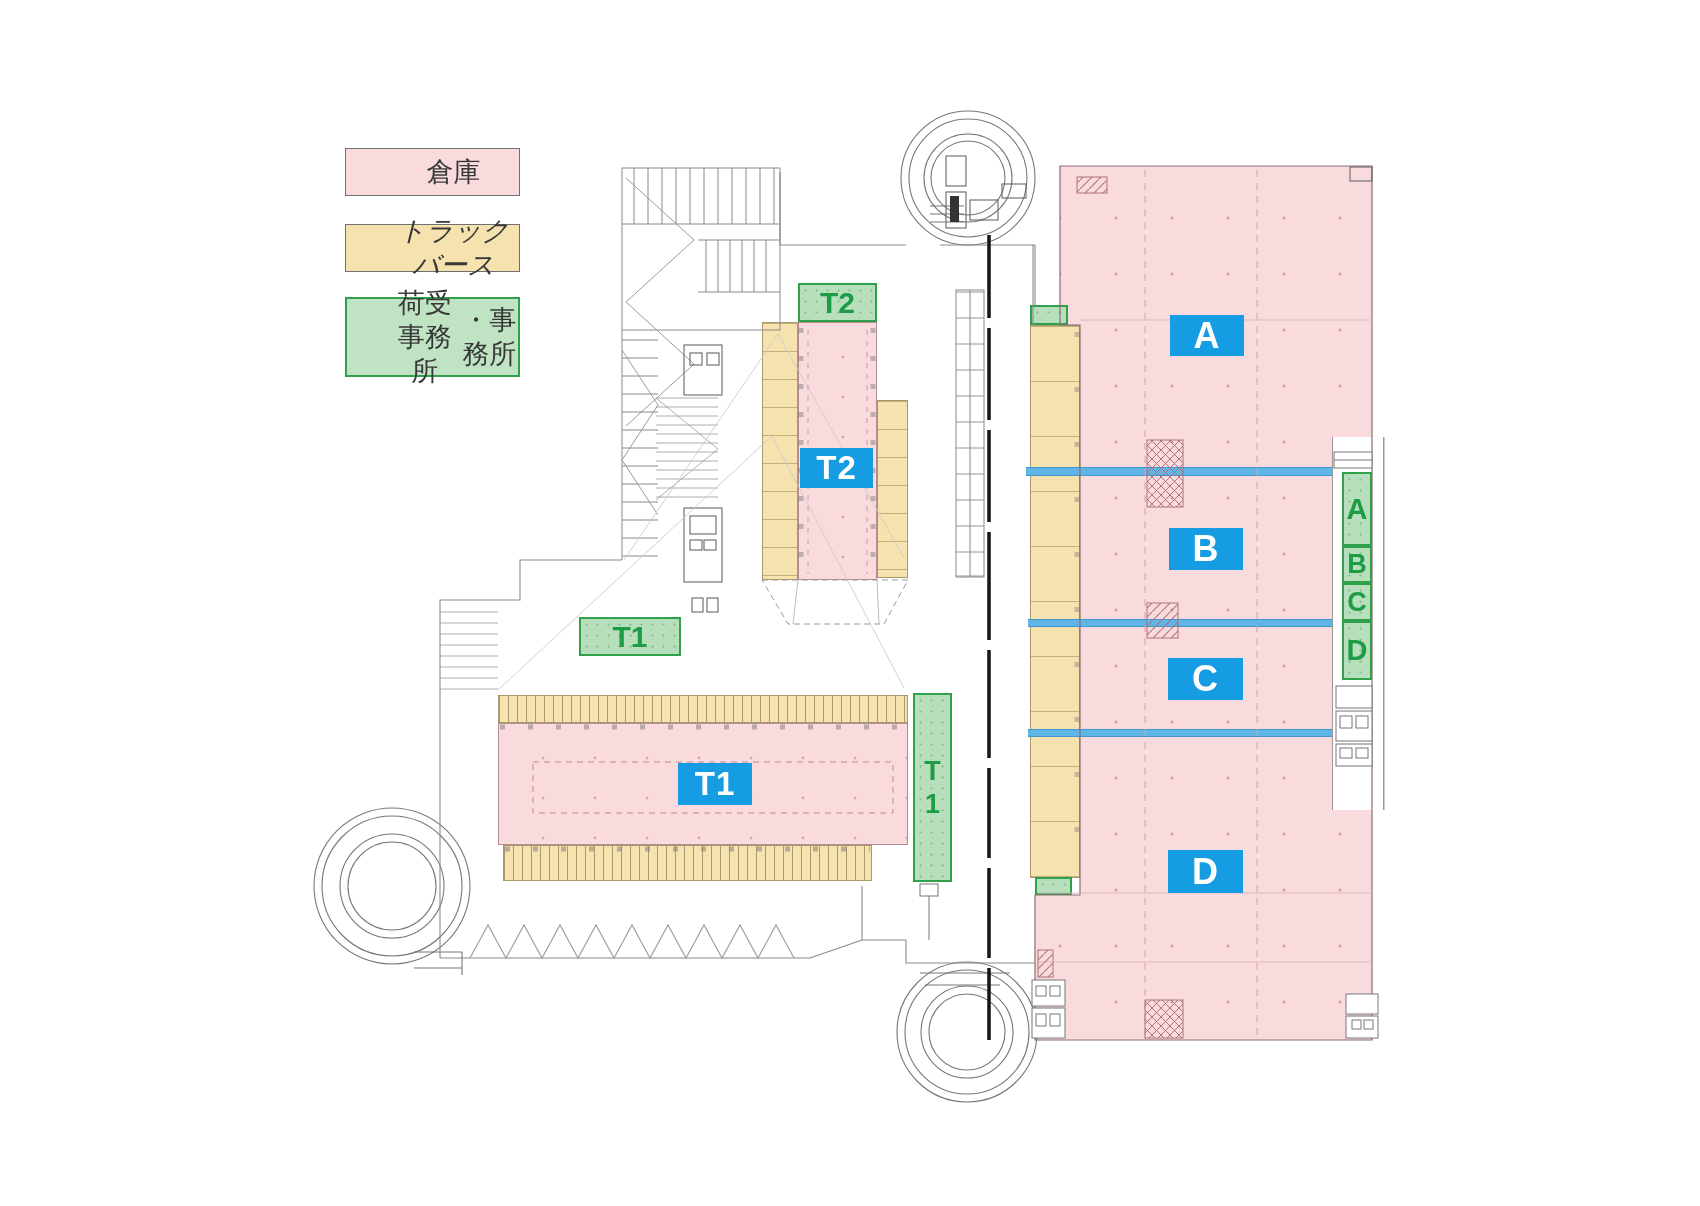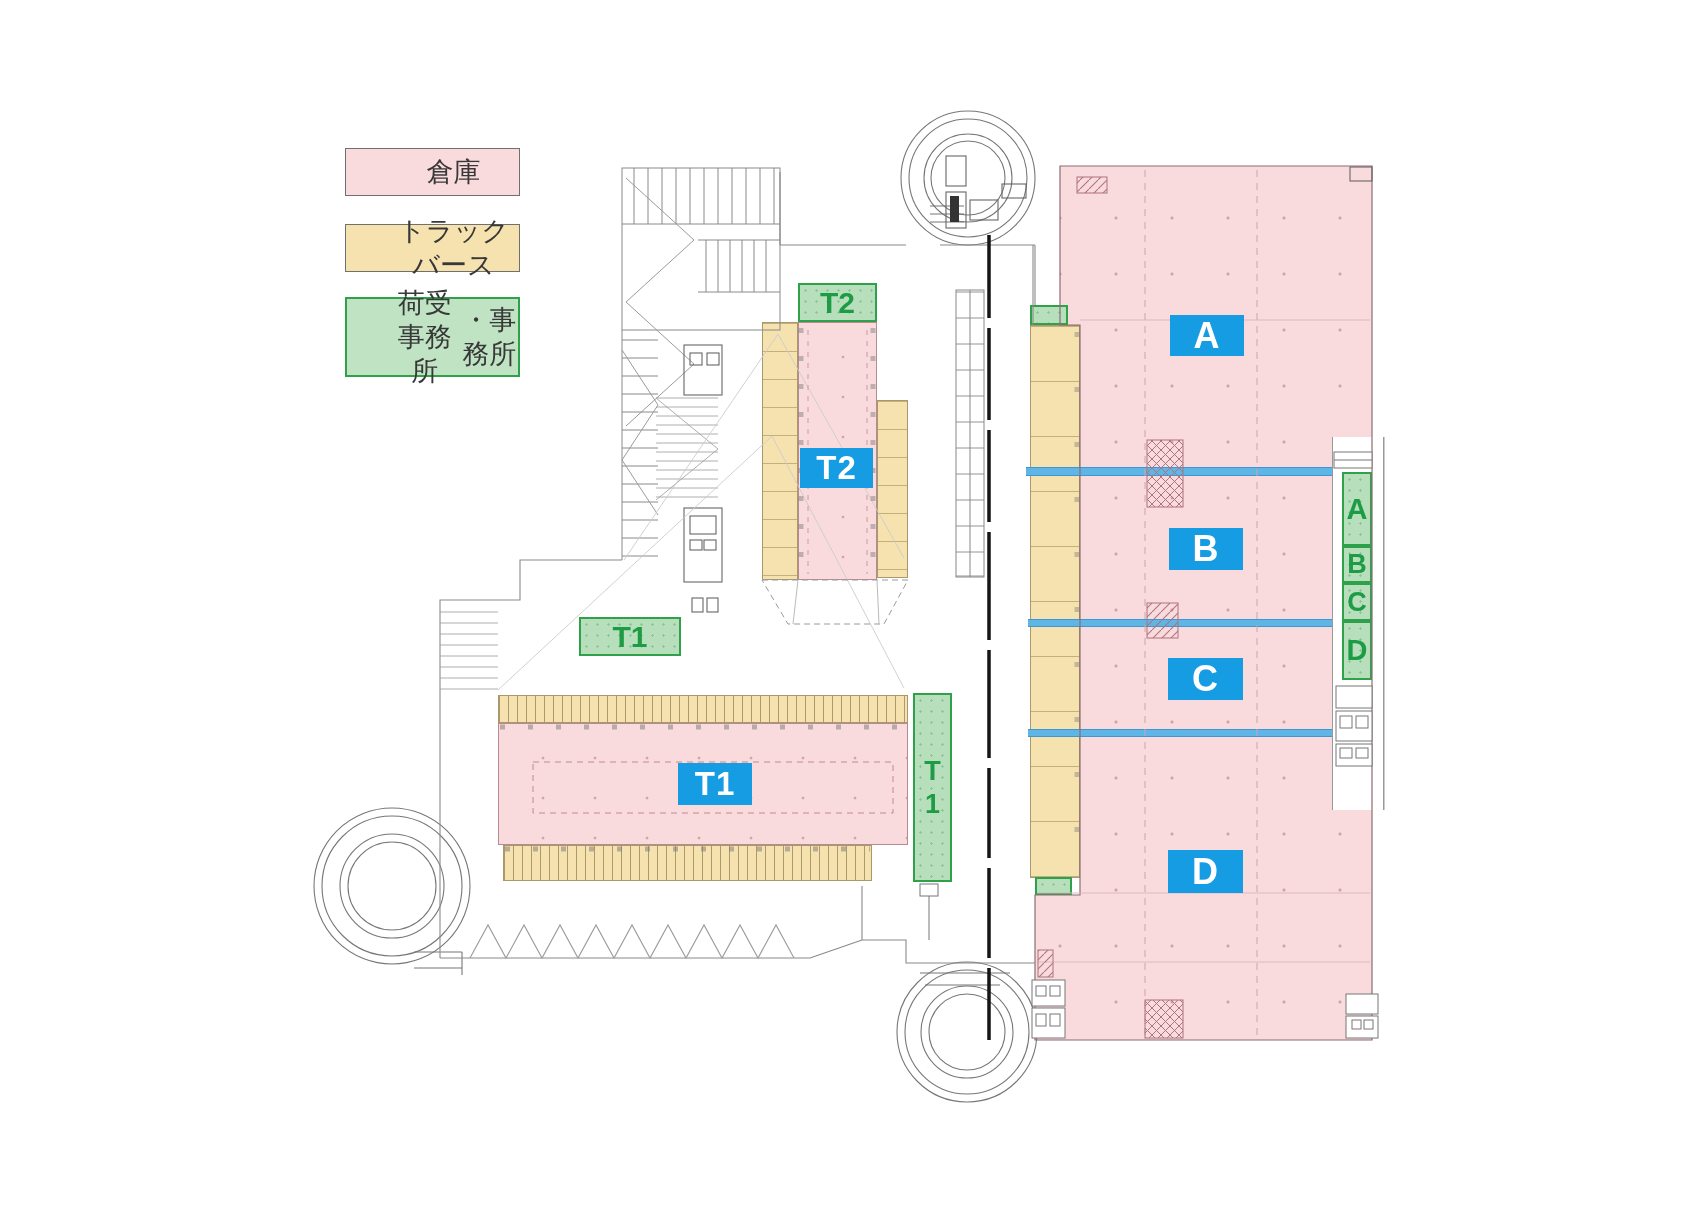--- a/index.html
+++ b/index.html
@@ -239,21 +239,21 @@
   <div class="abs blue-label" style="left:800px;top:448px;width:73px;height:40px;font-size:33px;">
       <span>T2</span>
     </div>
   <div class="abs blue-label" style="left:678px;top:763px;width:74px;height:42px;font-size:33px;">
       <span>T1</span>
     </div>
 
   <div class="abs legend-box" style="left:345px;top:148px;width:175px;height:48px;background:#F9DBDD;border:1.5px solid #707070;">
     <span>倉庫</span>
   </div>
-  <div class="abs legend-box" style="left:345px;top:224px;width:175px;height:48px;background:#F5E2AE;border:1.5px solid #707070;">
+  <div class="abs legend-box" style="left:345px;top:224px;width:175px;height:48px;background:#F5E2AE;border:1.5px solid #707070;font-style:italic;">
     <span>トラックバース</span>
   </div>
   <div class="abs legend-box" style="left:345px;top:297px;width:175px;height:80px;background:#BFE3C3;border:2px solid #2FA14B;flex-direction:row;">
     <span>荷受事務所</span>
     <span>・事務所</span>
   </div>
 
 </div>
 
 </body></html>

